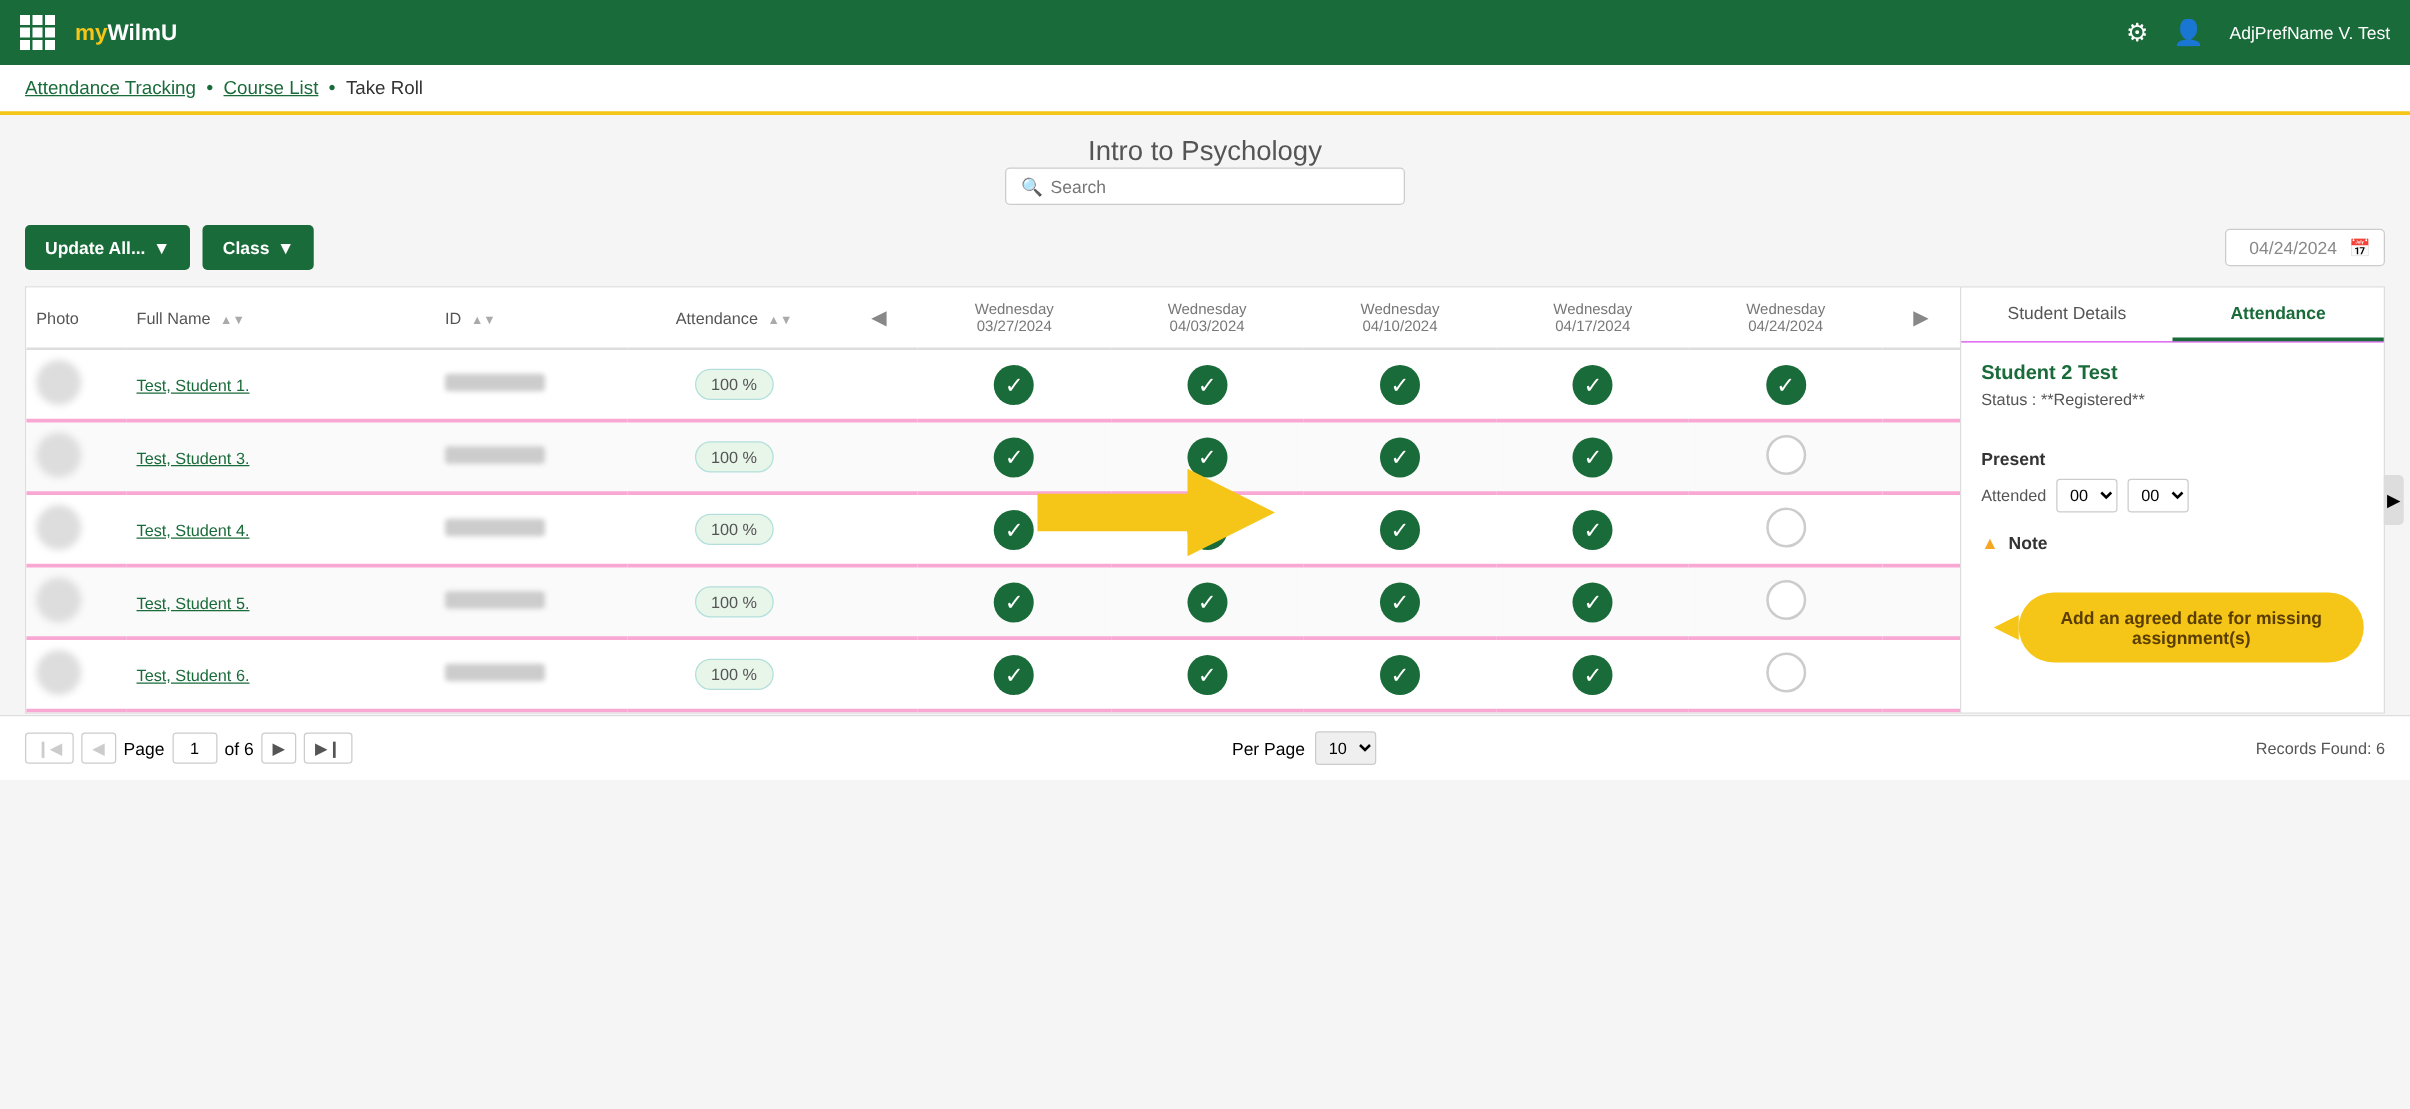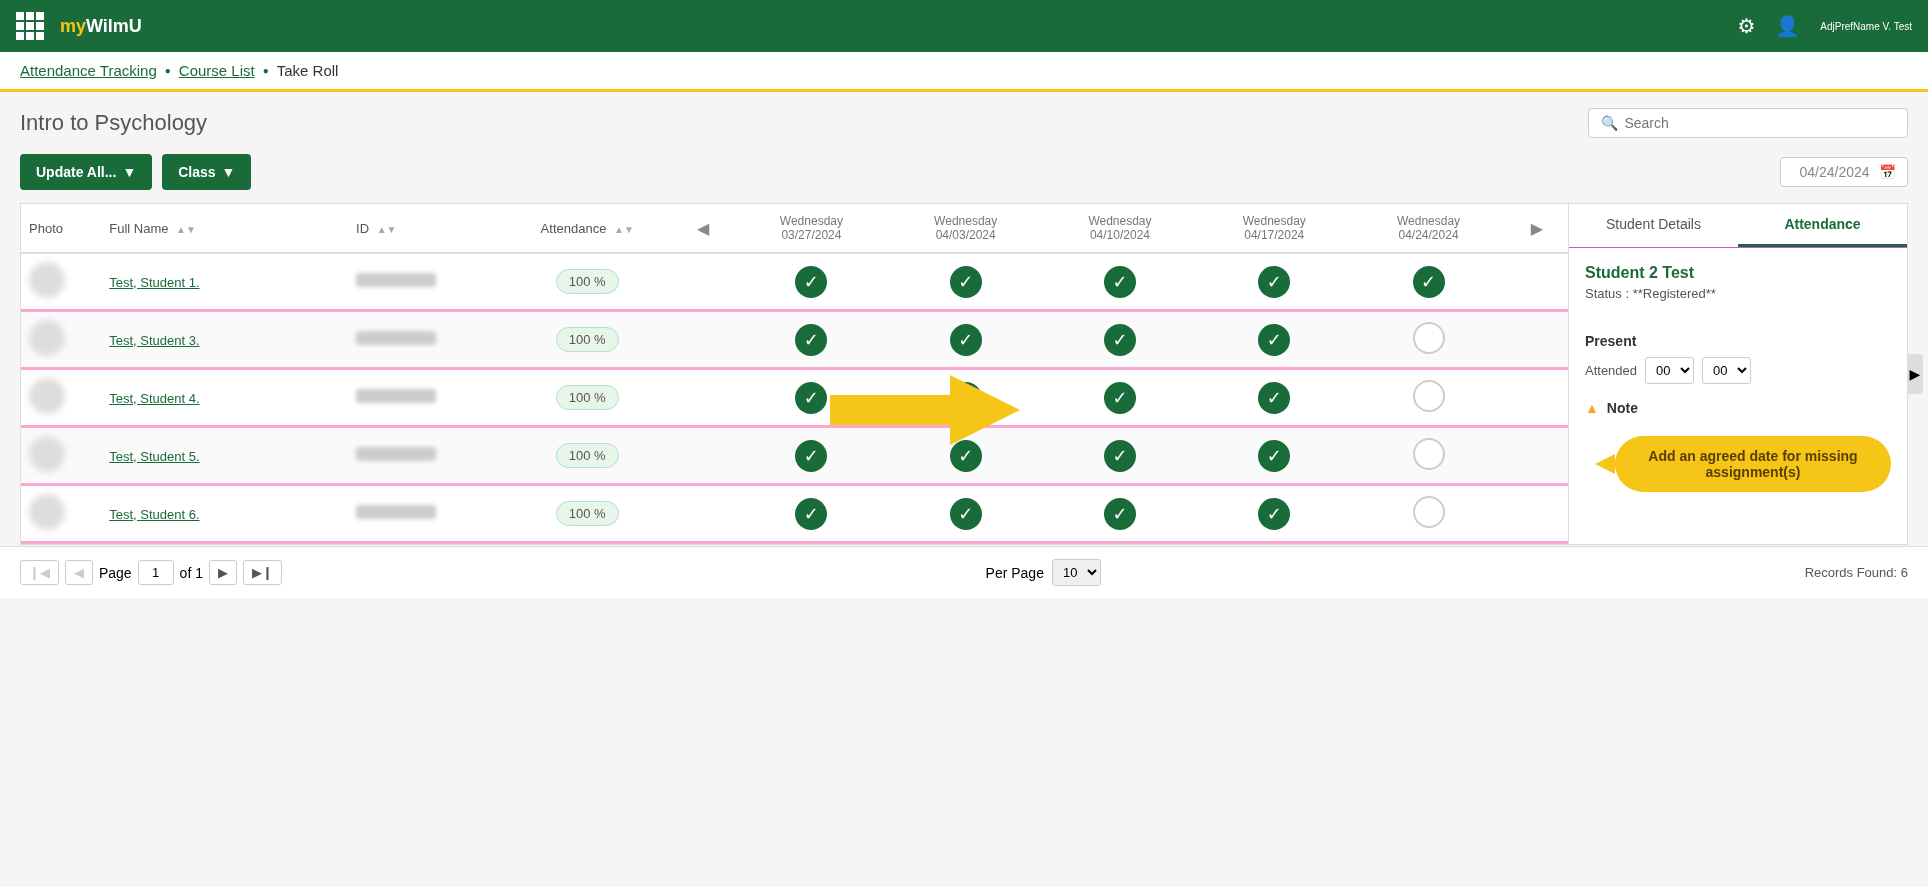--- a/index.html
+++ b/index.html
@@ -15,21 +15,21 @@
       justify-content: space-between;
     }
     .nav-left { display: flex; align-items: center; gap: 16px; }
     .grid-icon { display: grid; grid-template-columns: repeat(3,8px); gap: 2px; }
     .grid-icon span { width: 8px; height: 8px; background: white; display: block; }
     .logo { font-size: 18px; font-weight: bold; color: #f5c518; }
     .logo span.my { color: #f5c518; }
     .logo span.wilmu { color: white; }
     .nav-right { display: flex; align-items: center; gap: 20px; color: white; }
     .gear-icon, .user-icon { font-size: 20px; color: white; cursor: pointer; }
-    .user-name { color: white; font-size: 10px; }
+    .user-name { color: white; font-size: 14px; }
 
     
     .breadcrumb {
       background: white;
       padding: 10px 20px;
       border-bottom: 3px solid #f5c518;
       display: flex;
       align-items: center;
       gap: 8px;
       font-size: 15px;
@@ -38,20 +38,21 @@
     .breadcrumb span.sep { color: #1a6b3a; font-size: 10px; }
     .breadcrumb span.current { color: #333; }
 
     
     .course-header {
       background: #f5f5f5;
       padding: 16px 20px 8px 20px;
       display: flex;
       align-items: center;
       justify-content: space-between;
+      flex-direction: column;
     }
     .course-title { font-size: 22px; color: #555; font-weight: normal; }
     .search-box {
       display: flex;
       align-items: center;
       border: 1px solid #ccc;
       background: white;
       padding: 6px 12px;
       border-radius: 4px;
       width: 320px;
@@ -280,21 +281,21 @@
     .arrow-callout {
       position: relative;
       background: #f5c518;
       border-radius: 30px;
       padding: 12px 20px;
       font-size: 14px;
       font-weight: bold;
       color: #5a3e00;
       text-align: center;
       display: inline-block;
-      margin-top: 12px;
+      margin-top: 24px;
     }
     .arrow-callout::before {
       content: '';
       position: absolute;
       left: -20px;
       top: 50%;
       transform: translateY(-50%);
       width: 0;
       height: 0;
       border-top: 10px solid transparent;
@@ -570,21 +571,21 @@
     </div>
   </div>
 </div>
 
 <div class="pagination">
   <div class="pag-left">
     <button class="pag-btn" disabled="">❙◀</button>
     <button class="pag-btn" disabled="">◀</button>
     <span>Page</span>
     <input class="page-input" type="text" value="1" style="">
-    <span>of 1</span>
+    <span>of 6</span>
     <button class="pag-btn">▶</button>
     <button class="pag-btn">▶❙</button>
   </div>
   <div style="display:flex;align-items:center;gap:8px;">
     <span>Per Page</span>
     <select class="per-page-select">
       <option>10</option>
       <option>25</option>
       <option>50</option>
     </select>

